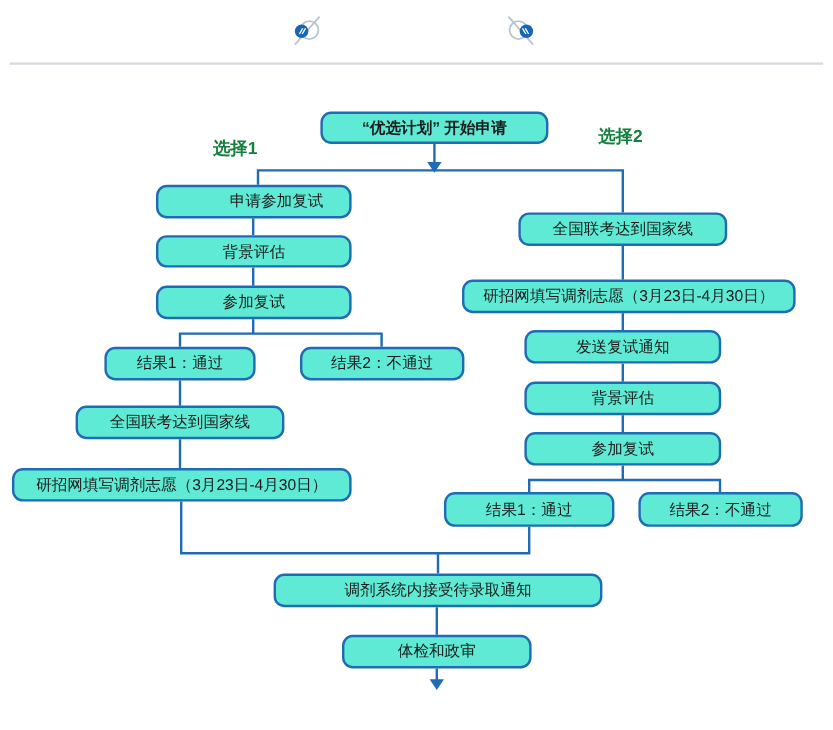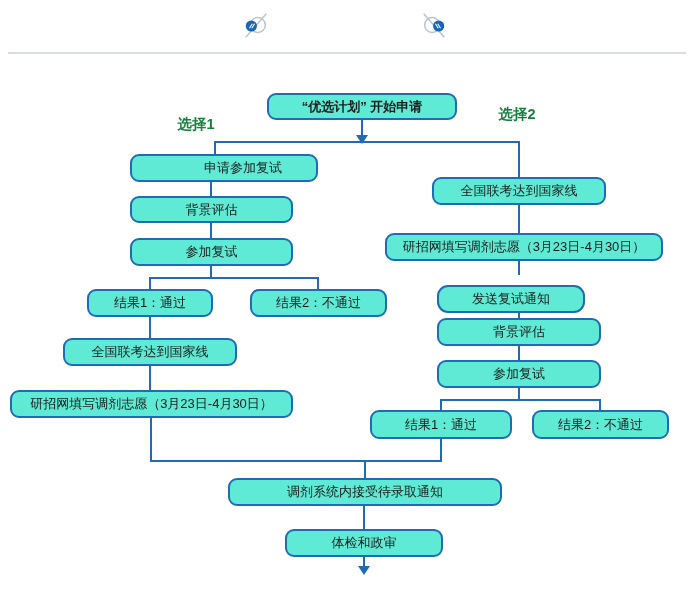--- a/index.html
+++ b/index.html
@@ -100,31 +100,31 @@
       <polygon points="356,135 368,135 362,144"></polygon>
       <polygon points="358,566 370,566 364,575"></polygon>
     </g>
   </svg>
 
   <div class="node bold" style="left:267px;top:93px;width:190px;height:27px;">“优选计划” 开始申请</div>
 
   <div class="branch-label" style="left:166px;top:115px;">选择1</div>
   <div class="branch-label" style="left:487px;top:105px;">选择2</div>
 
-  <div class="node" style="left:130px;top:154px;width:188px;height:28px;padding-left:38px;">申请参加复试</div>
+  <div class="node" style="left:130px;top:154px;width:163px;height:28px;padding-left:38px;">申请参加复试</div>
   <div class="node" style="left:130px;top:196px;width:163px;height:27px;">背景评估</div>
   <div class="node" style="left:130px;top:238px;width:163px;height:28px;">参加复试</div>
   <div class="node" style="left:87px;top:289px;width:126px;height:28px;">结果1：通过</div>
   <div class="node" style="left:250px;top:289px;width:137px;height:28px;">结果2：不通过</div>
   <div class="node" style="left:63px;top:338px;width:174px;height:28px;">全国联考达到国家线</div>
   <div class="node" style="left:10px;top:390px;width:283px;height:28px;">研招网填写调剂志愿（3月23日-4月30日）</div>
 
   <div class="node" style="left:432px;top:177px;width:174px;height:28px;">全国联考达到国家线</div>
   <div class="node" style="left:385px;top:233px;width:278px;height:28px;">研招网填写调剂志愿（3月23日-4月30日）</div>
-  <div class="node" style="left:437px;top:285px;width:148px;height:28px;border-radius:11px;">发送复试通知</div>
+  <div class="node" style="left:437px;top:275px;width:164px;height:28px;">发送复试通知</div>
   <div class="node" style="left:437px;top:318px;width:164px;height:28px;">背景评估</div>
   <div class="node" style="left:437px;top:360px;width:164px;height:28px;">参加复试</div>
   <div class="node" style="left:370px;top:410px;width:142px;height:29px;">结果1：通过</div>
   <div class="node" style="left:532px;top:410px;width:137px;height:29px;">结果2：不通过</div>
 
   <div class="node" style="left:228px;top:478px;width:274px;height:28px;">调剂系统内接受待录取通知</div>
   <div class="node" style="left:285px;top:529px;width:158px;height:28px;">体检和政审</div>
 
 </div>
 

